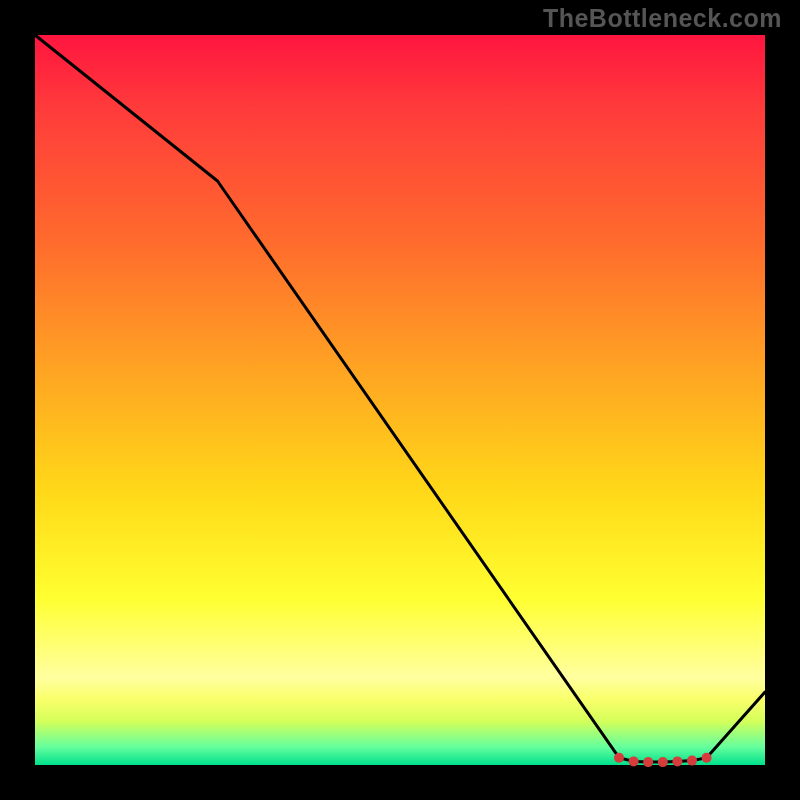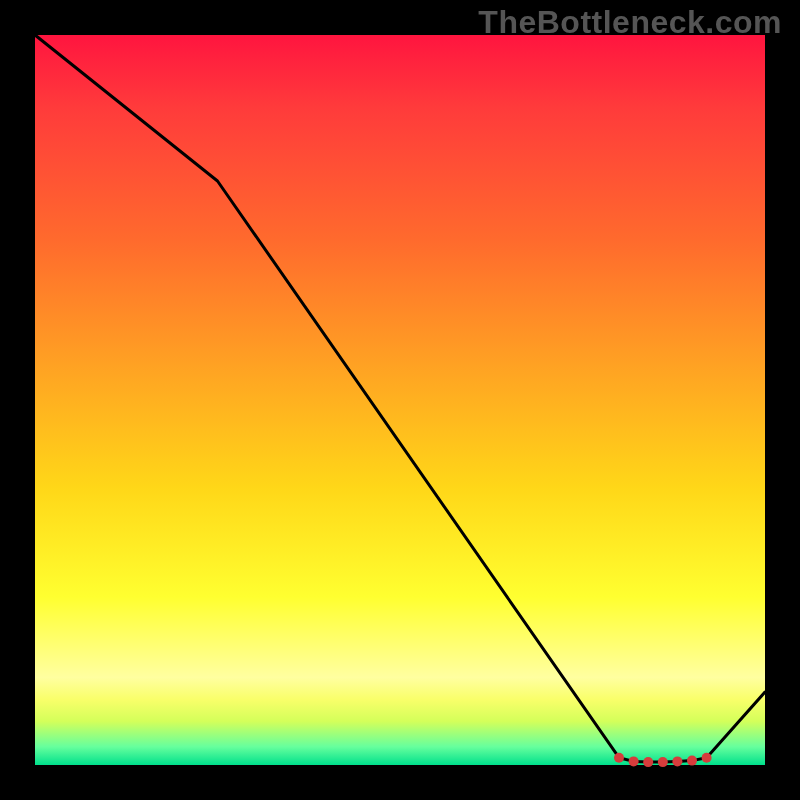--- a/index.html
+++ b/index.html
@@ -14,21 +14,21 @@
   .frame {
     position: relative;
     width: 800px;
     height: 800px;
   }
   .watermark {
     position: absolute;
     top: 4px;
     right: 18px;
     color: #555;
-    font-size: 32px;
+    font-size: 25px;
     font-weight: 600;
     letter-spacing: 0.5px;
     user-select: none;
   }
   .plot-area {
     position: absolute;
     left: 35px;
     top: 35px;
     width: 730px;
     height: 730px;

